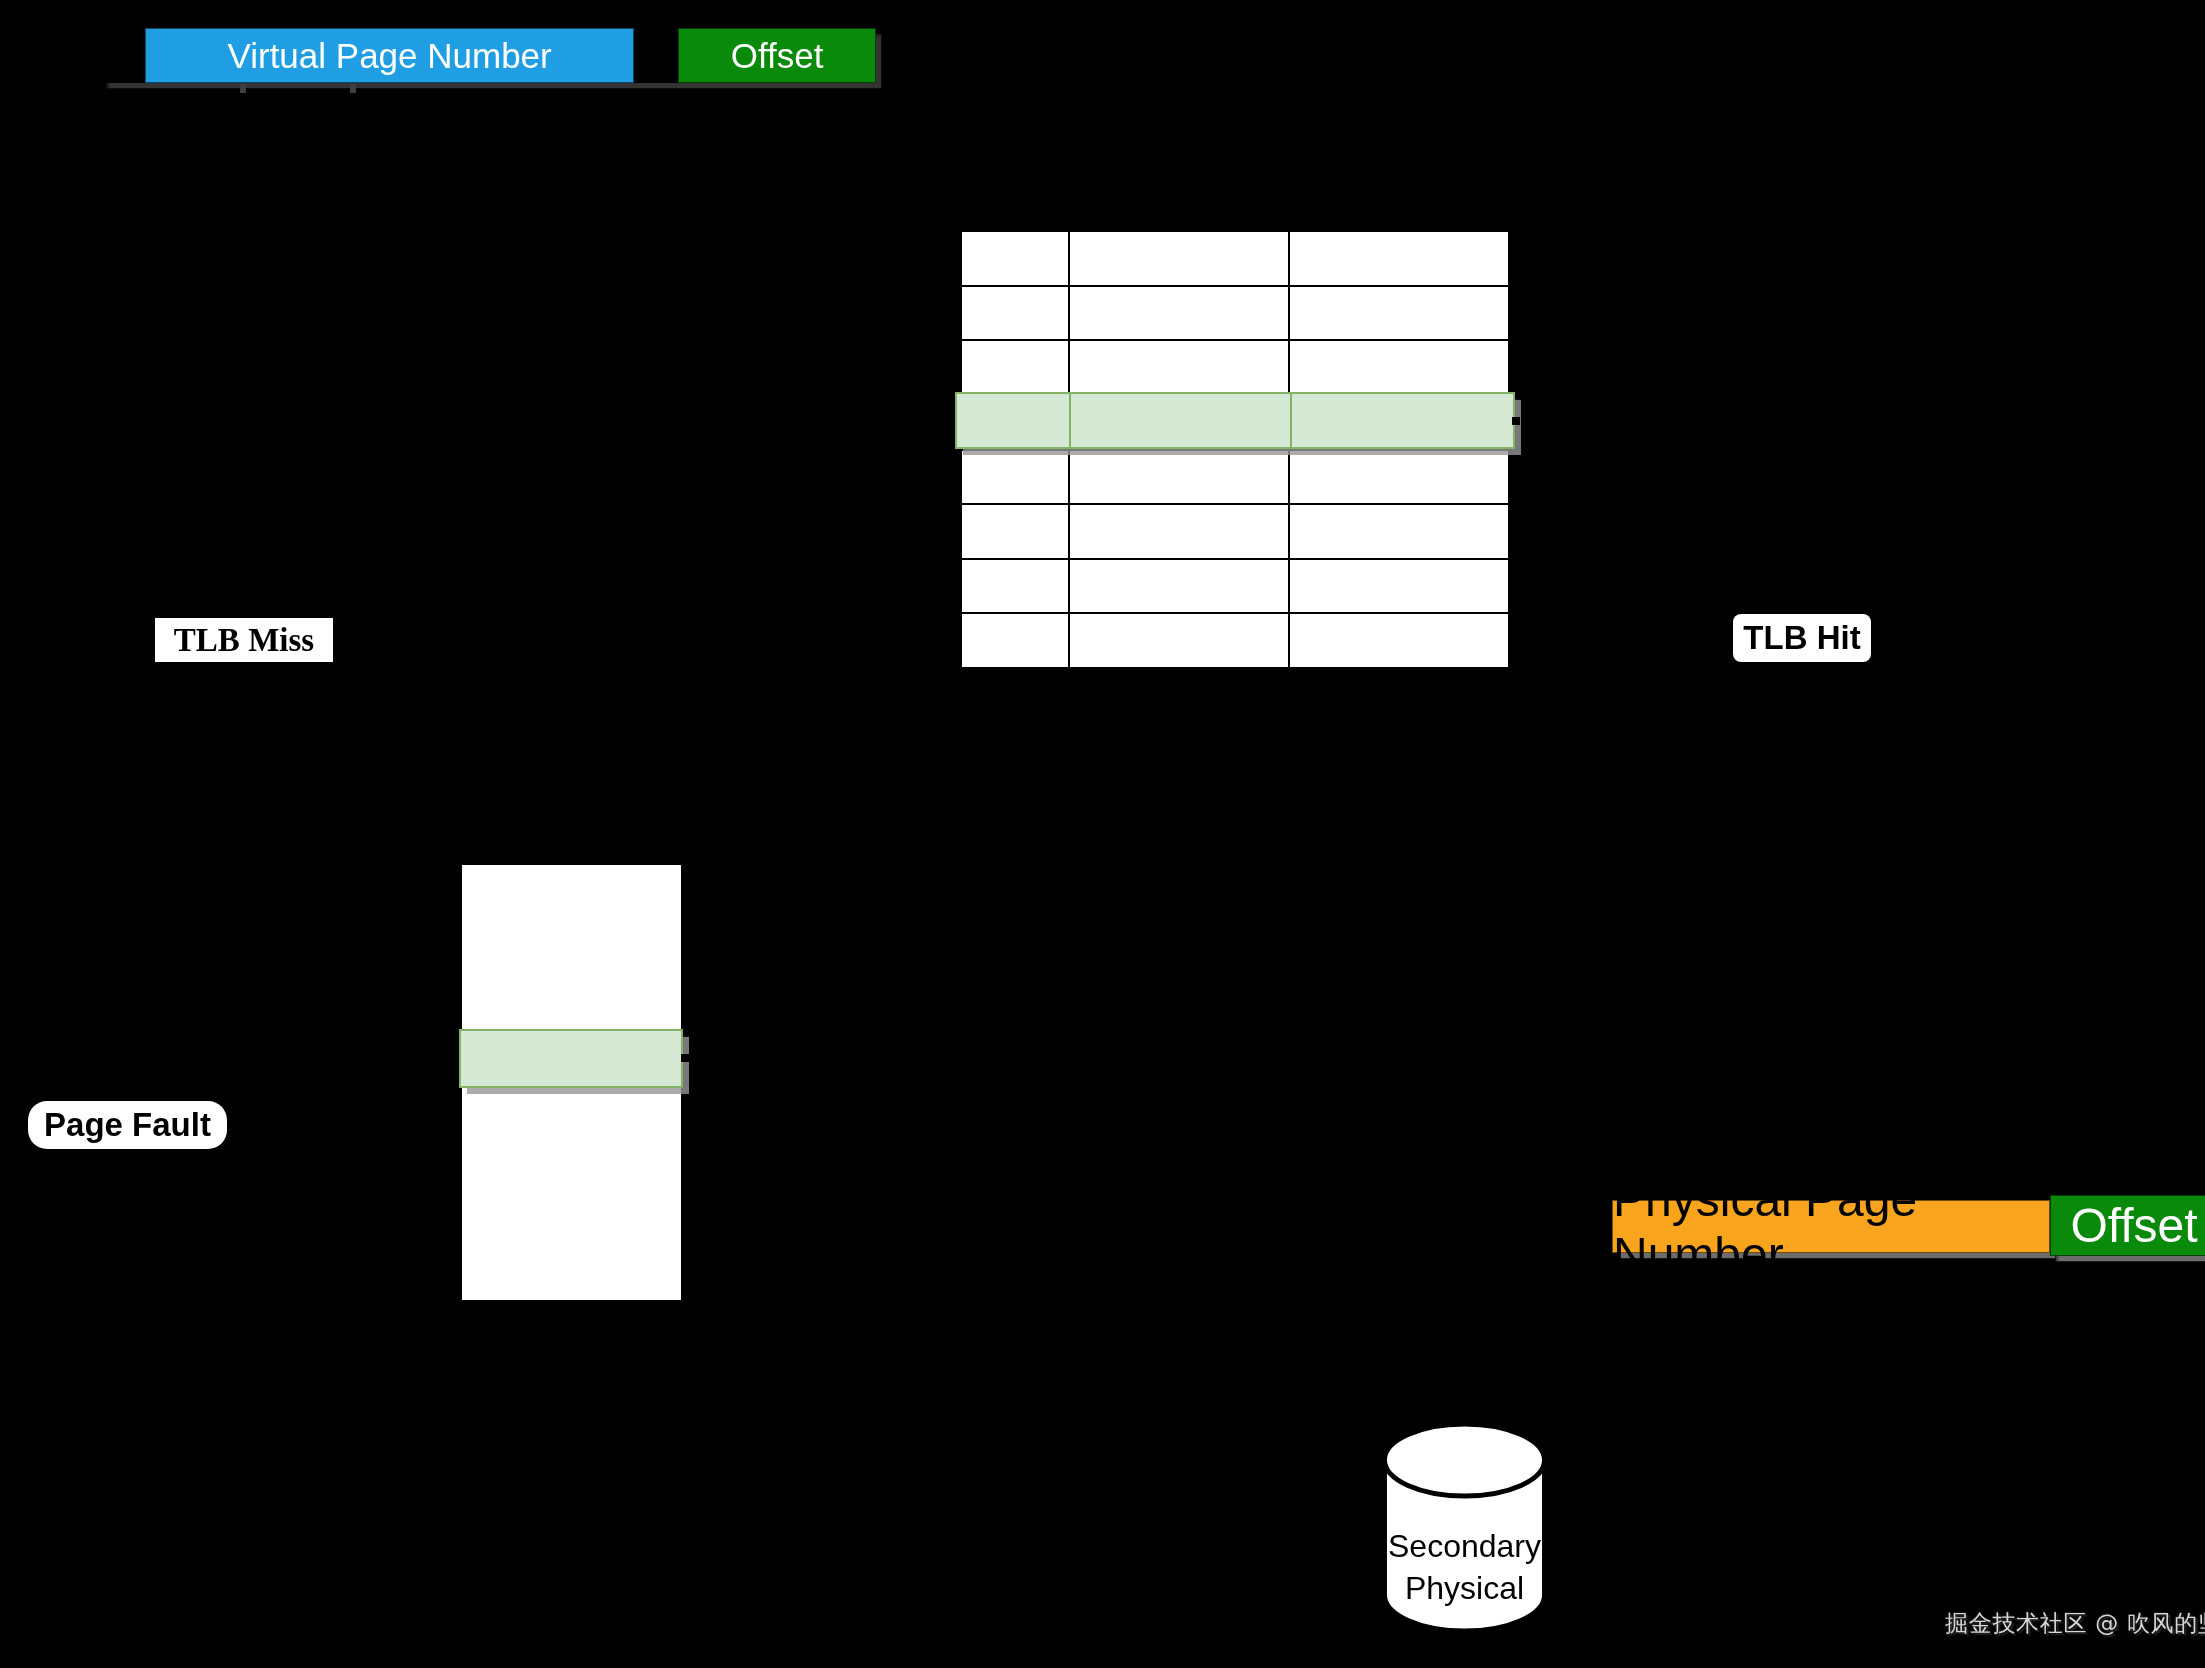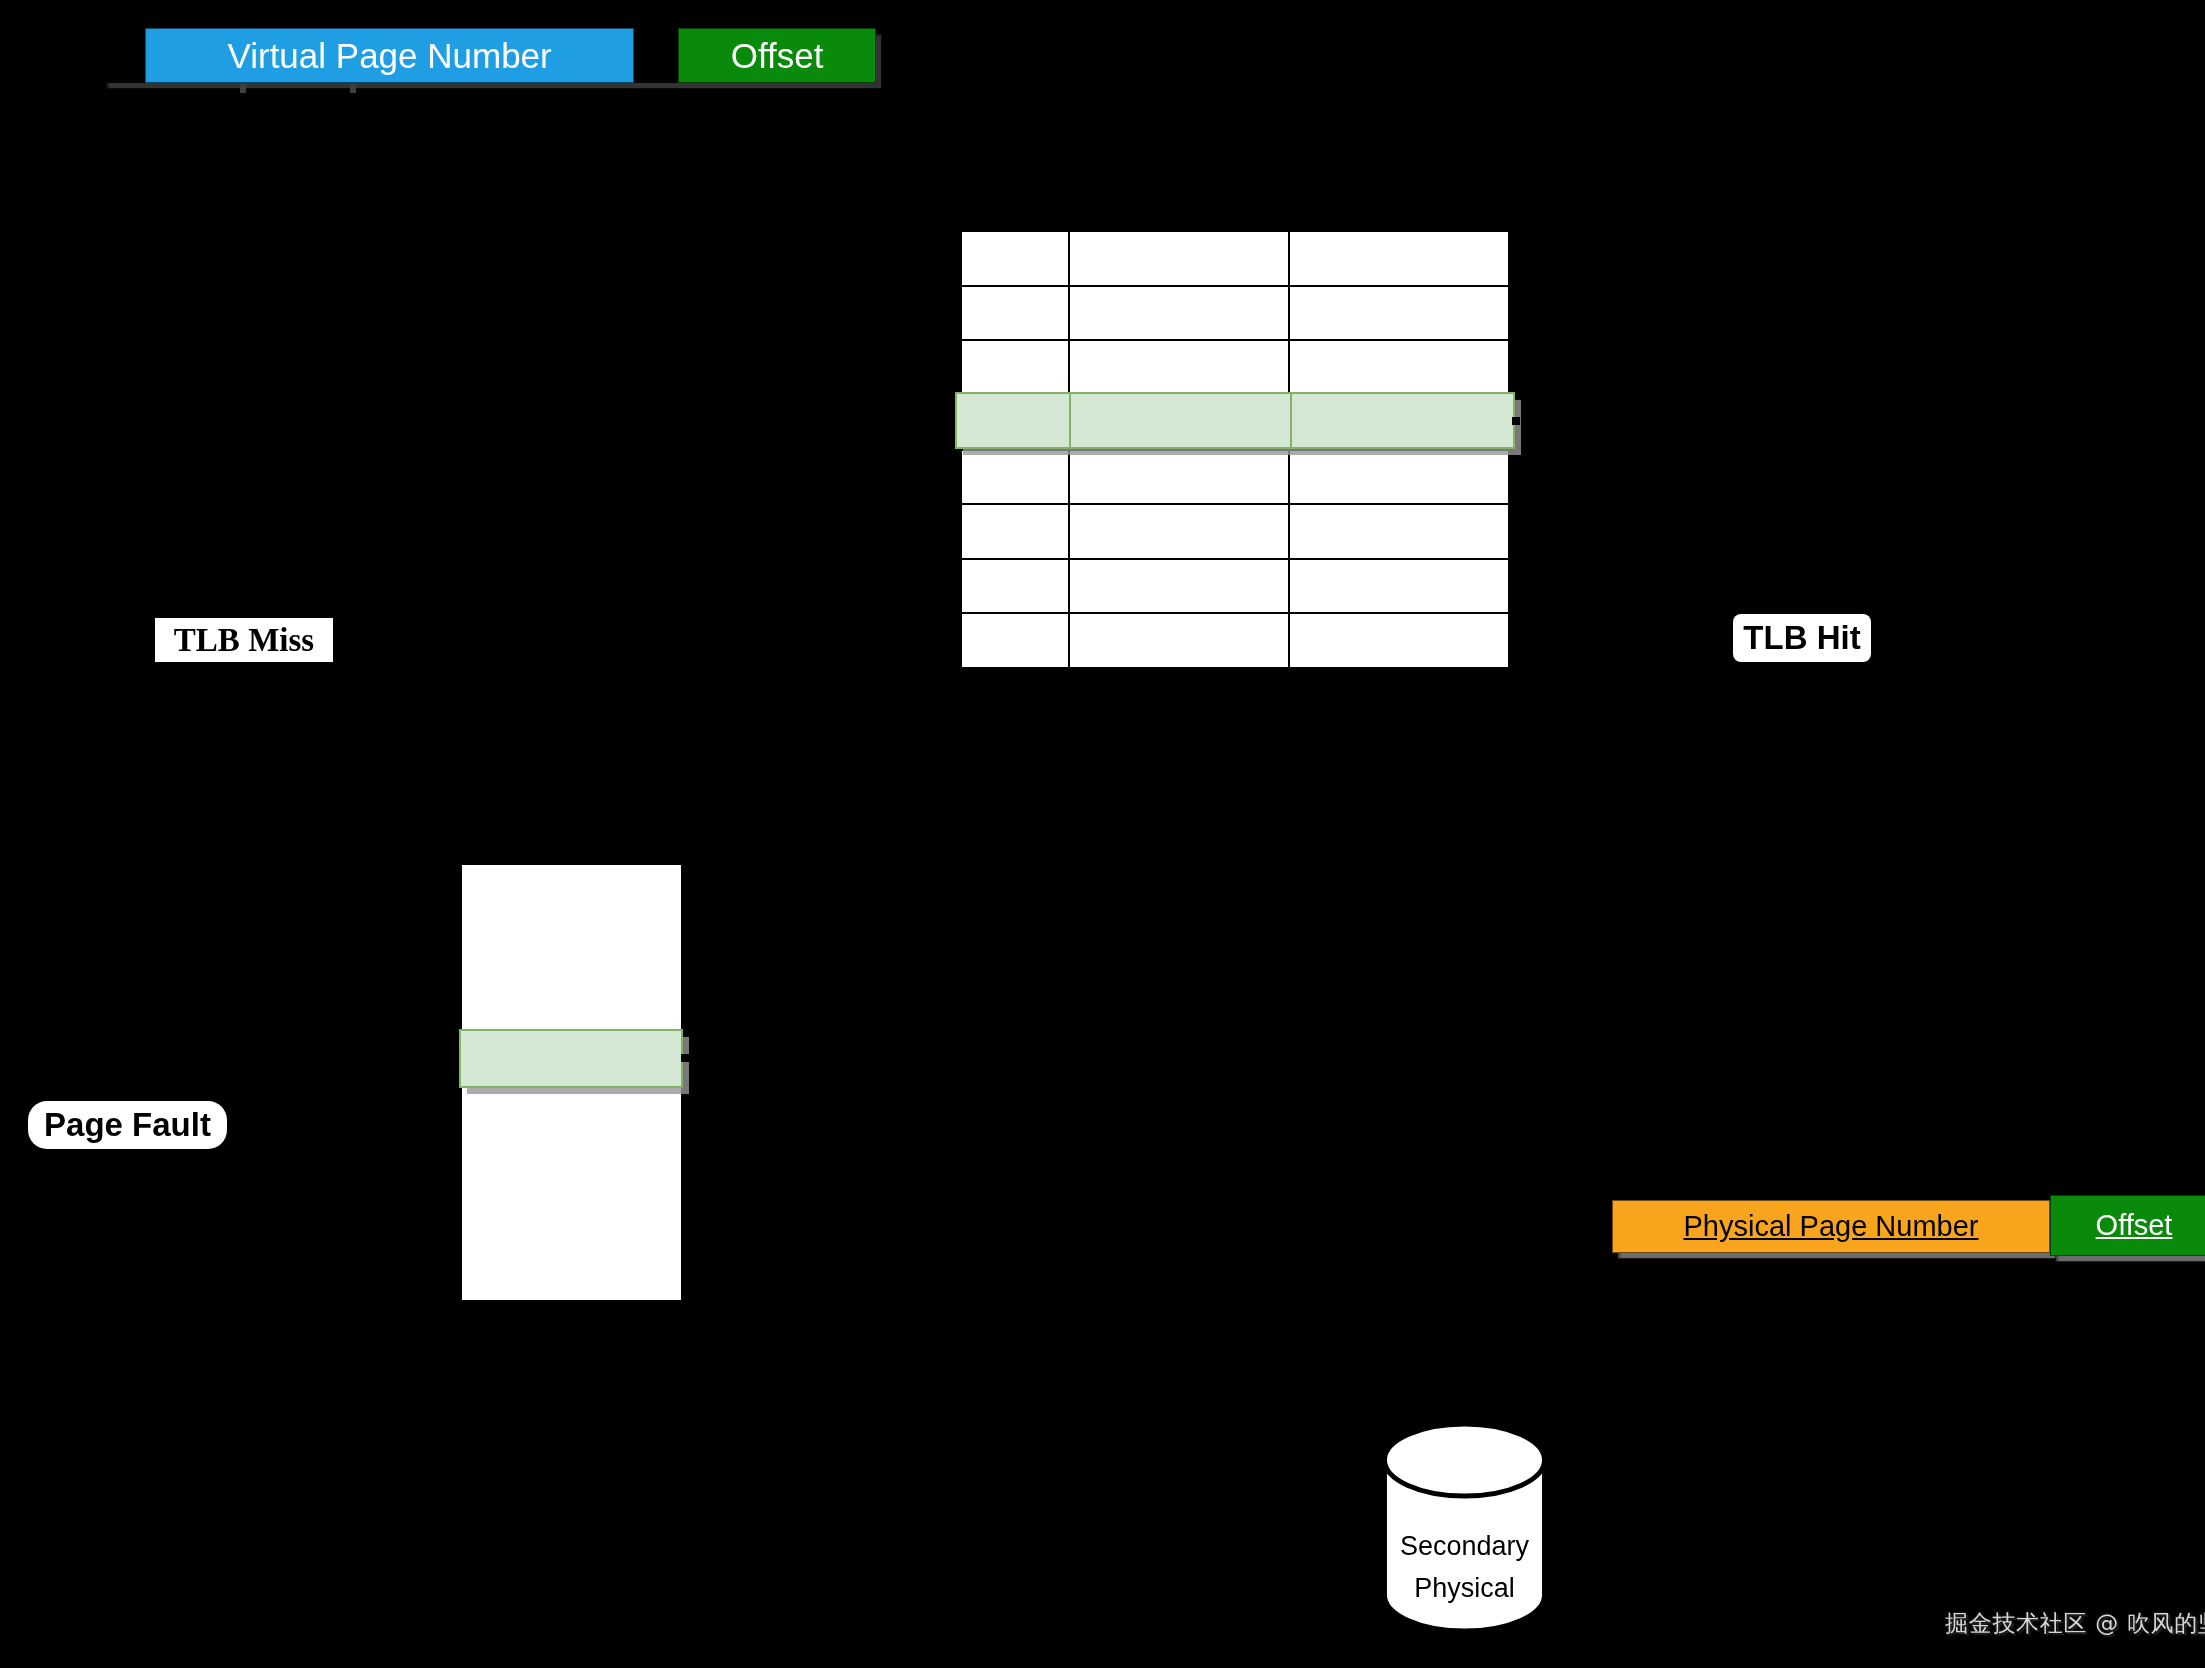--- a/index.html
+++ b/index.html
@@ -41,26 +41,26 @@
   #notch-tlb{left:1512px;top:417px;}
   #notch-pt{left:681px;top:1054px;}
   .artifact-tick{position:absolute;width:5.5px;height:9px;background:#404040;}
   #tick1{left:240px;top:84px;} #tick2{left:350px;top:84px;}
 
   
   #ppn-box{position:absolute;left:1568px;top:1200px;width:438px;height:53px;color:#000;
            box-shadow:5.5px 5.5px 1.4px rgba(135,135,135,0.8);}
   #pa-offset-box{position:absolute;left:2006px;top:1195px;width:168px;height:61px;color:#fff;
            box-shadow:5.5px 5.5px 1.4px rgba(135,135,135,0.8);}
-  .addr-box.single{position:absolute;font-size:29px;text-decoration:underline;}
+  .addr-box.single{position:absolute;font-size:48px;}
 
   
   #cylinder{position:absolute;left:1379px;top:1417px;width:171px;height:221px;}
   #storage-label{position:absolute;left:1365px;top:1525px;width:199px;text-align:center;
-                 color:#000;font-size:27px;line-height:42px;}
+                 color:#000;font-size:32px;line-height:42px;}
 
   
   #watermark{position:absolute;left:1945px;top:1608px;font-size:23px;color:#d6d6d6;
              letter-spacing:0.7px;white-space:nowrap;
              text-shadow:2.1px 2.1px 1.4px rgba(45,45,45,0.95), -0.7px -0.7px 0.7px rgba(30,30,30,0.8);
              font-family:"DejaVu Sans","Liberation Sans",sans-serif;}
 </style>
 </head>
 <body>
 

